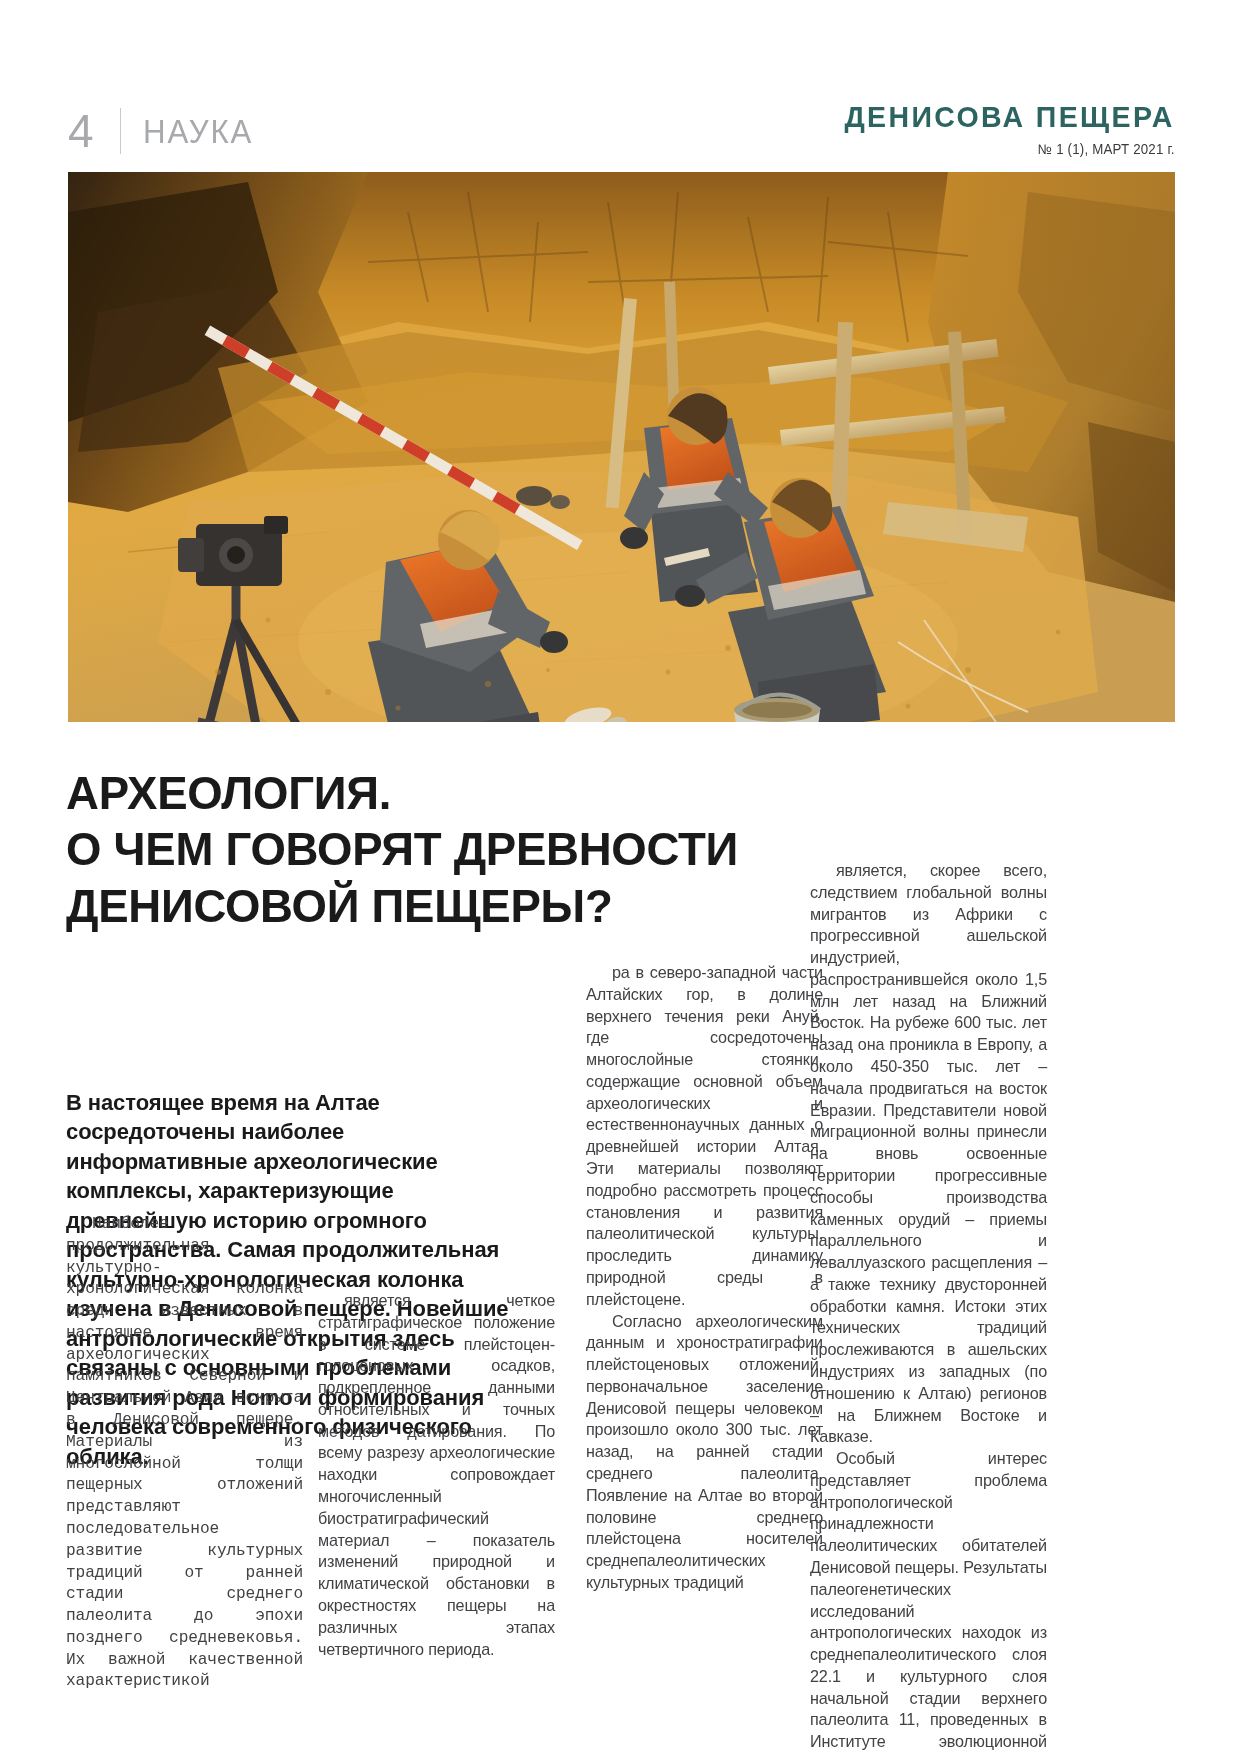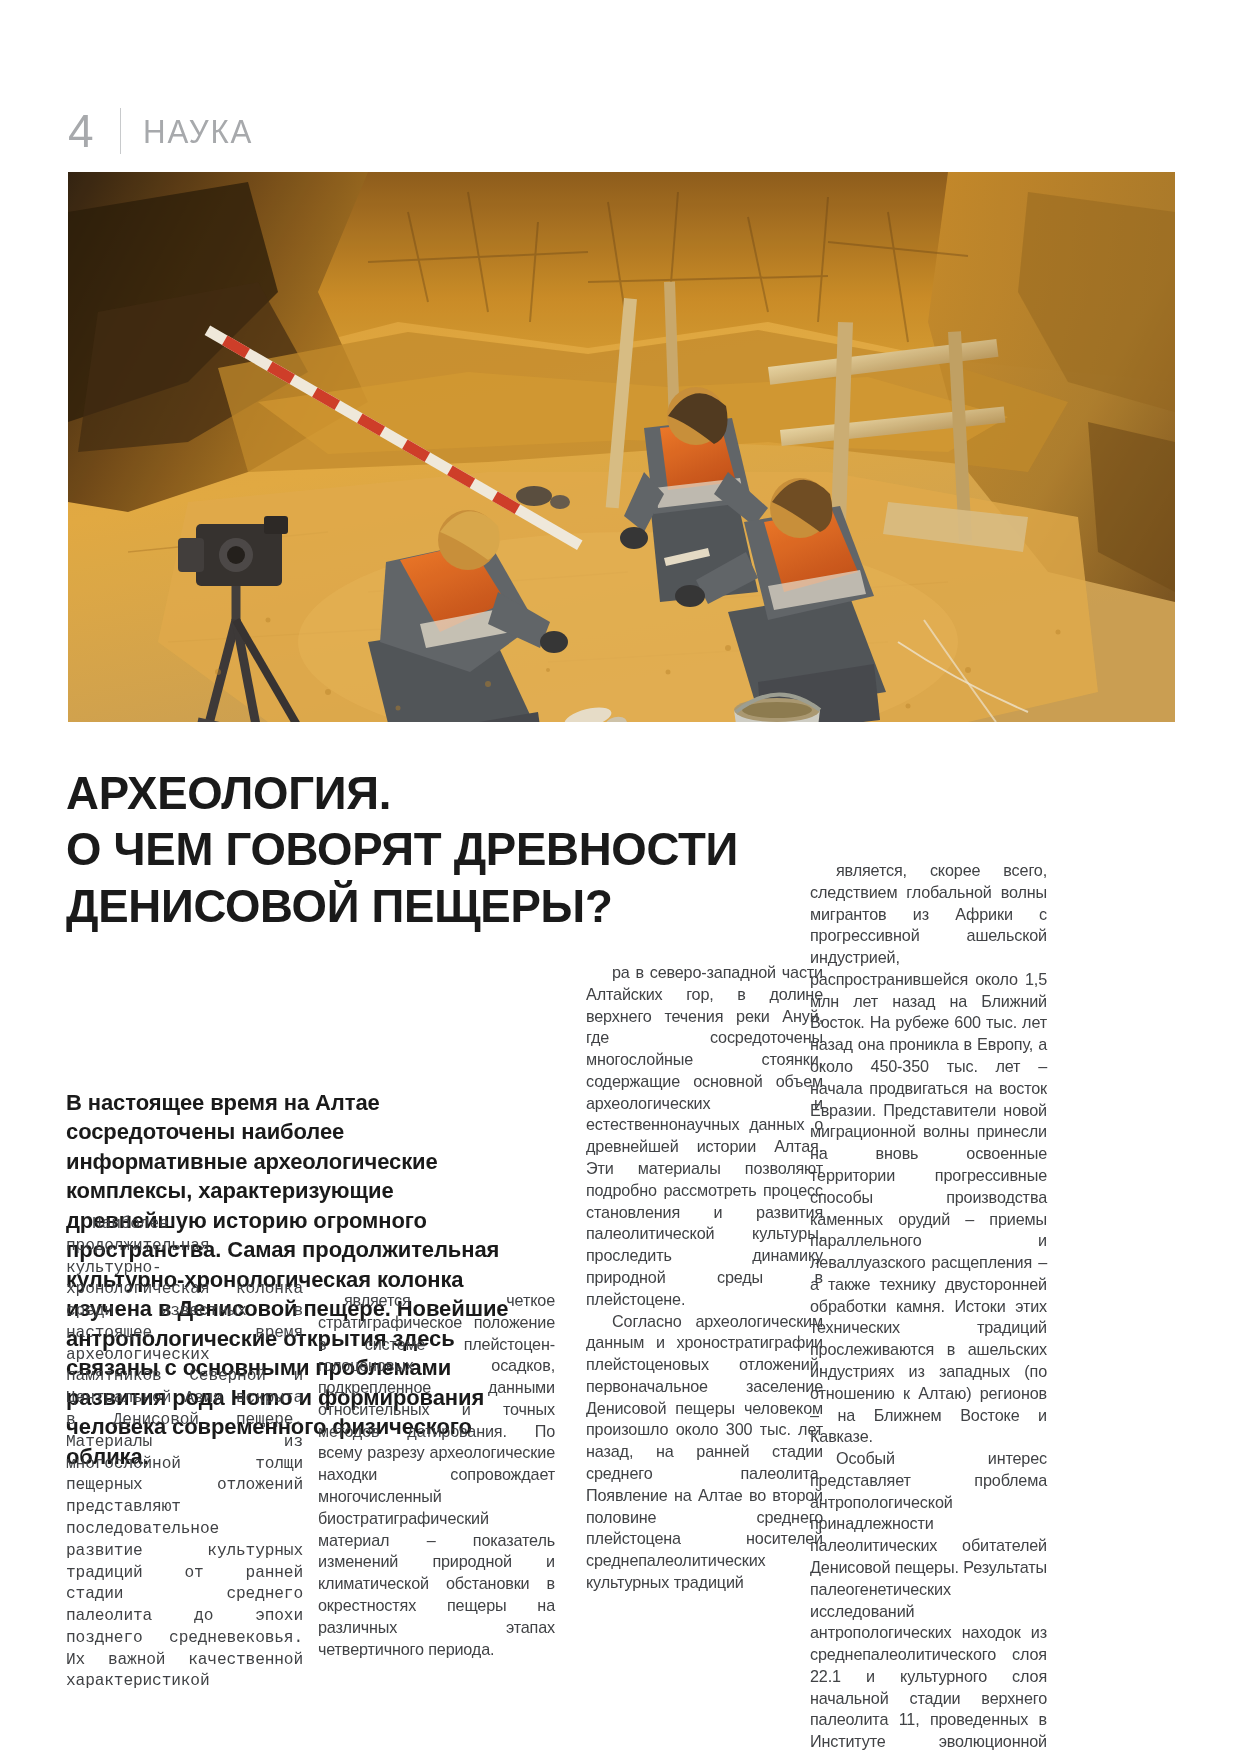--- a/index.html
+++ b/index.html
@@ -154,20 +154,24 @@
 </head>
 <body>
 
 <div class="page">
 
   <div class="masthead-row">
     <div class="folio-group">
       <span class="folio-number">4</span>
       <span class="folio-divider"></span>
       <span class="folio-section">НАУКА</span>
+    </div>
+    <div class="brand-group">
+      <div class="brand-title">ДЕНИСОВА ПЕЩЕРА</div>
+      <div class="brand-issue">№ 1 (1), МАРТ 2021 г.</div>
     </div>
   </div>
 
   <div class="hero-photo">
     <div class="photo-canvas">
       <svg viewBox="0 0 1107 550" preserveAspectRatio="none" role="img">
         <defs>
           <linearGradient id="gsoil" x1="0" y1="0" x2="0.4" y2="1">
             <stop offset="0" stop-color="#d99b35"></stop>
             <stop offset="0.55" stop-color="#e3ac45"></stop>

